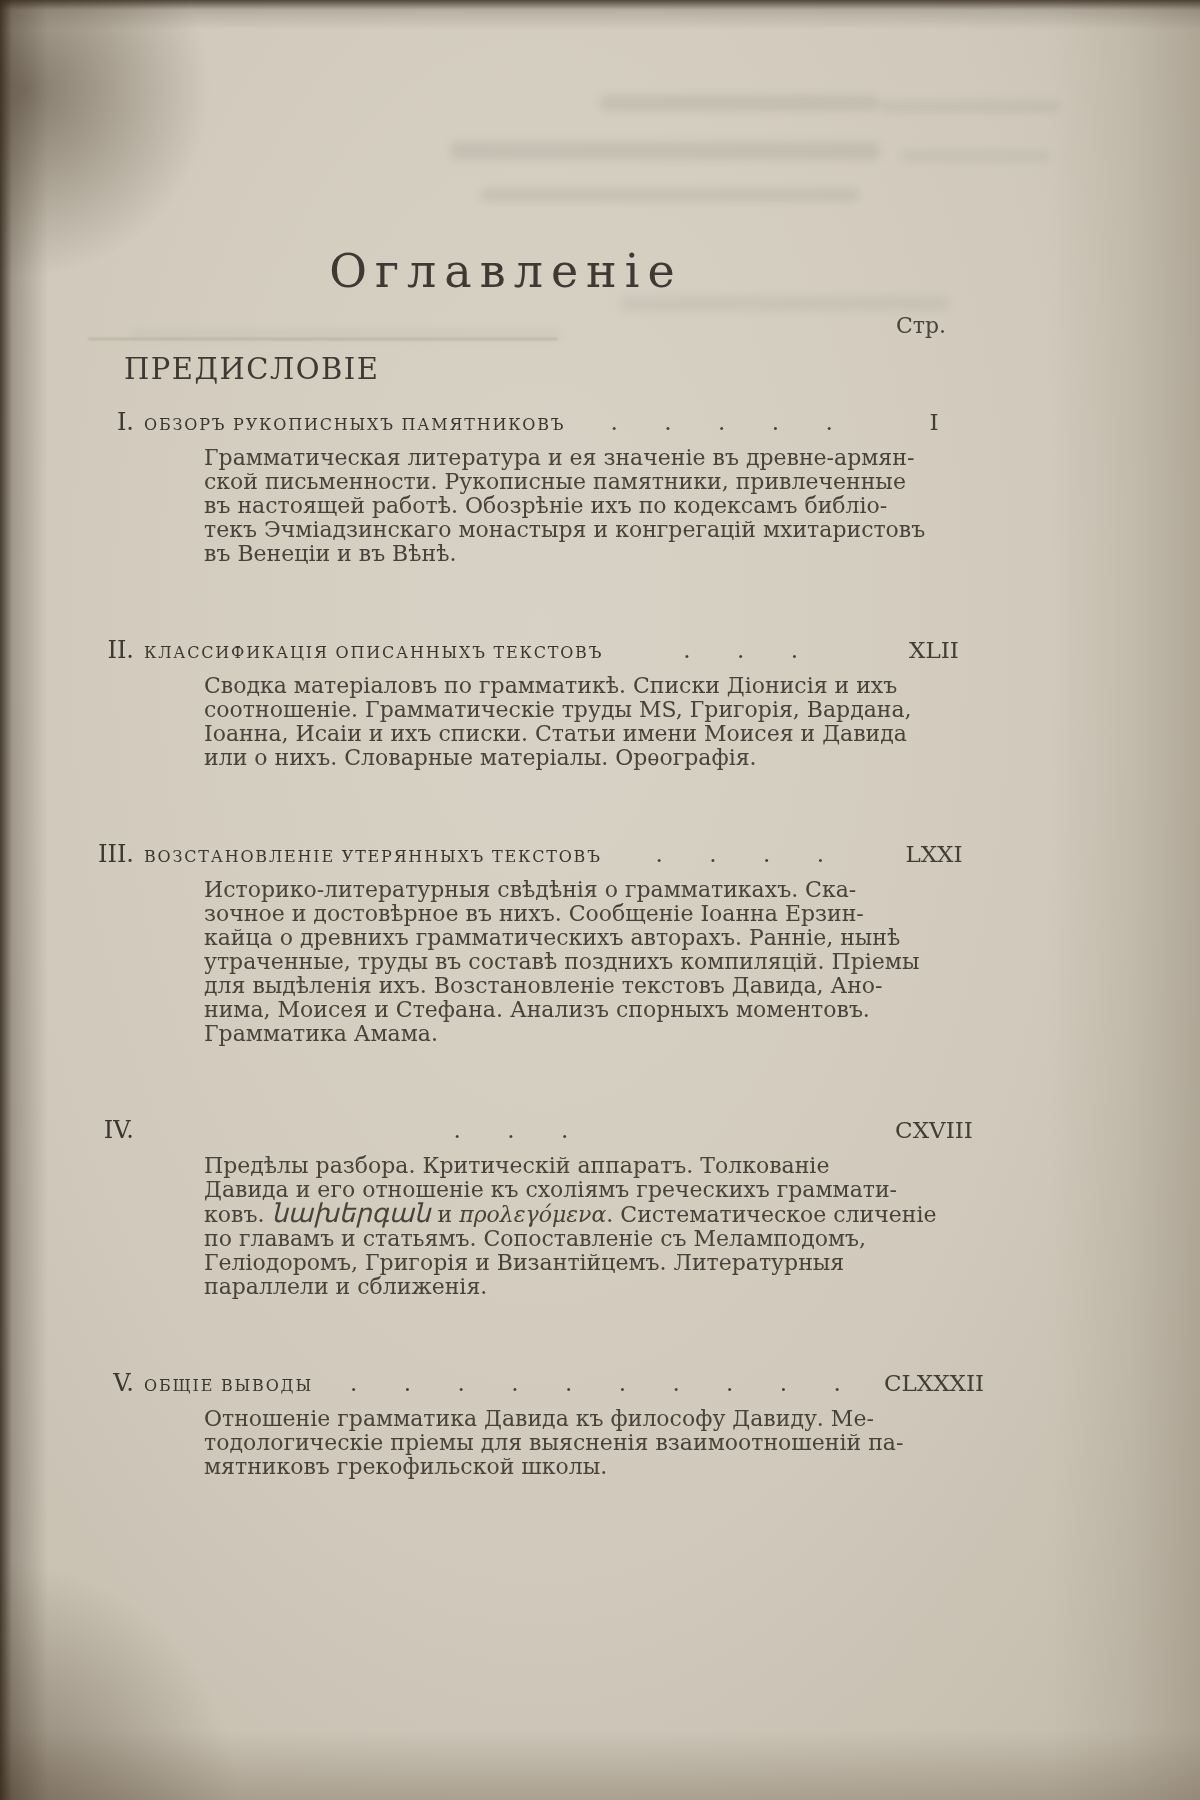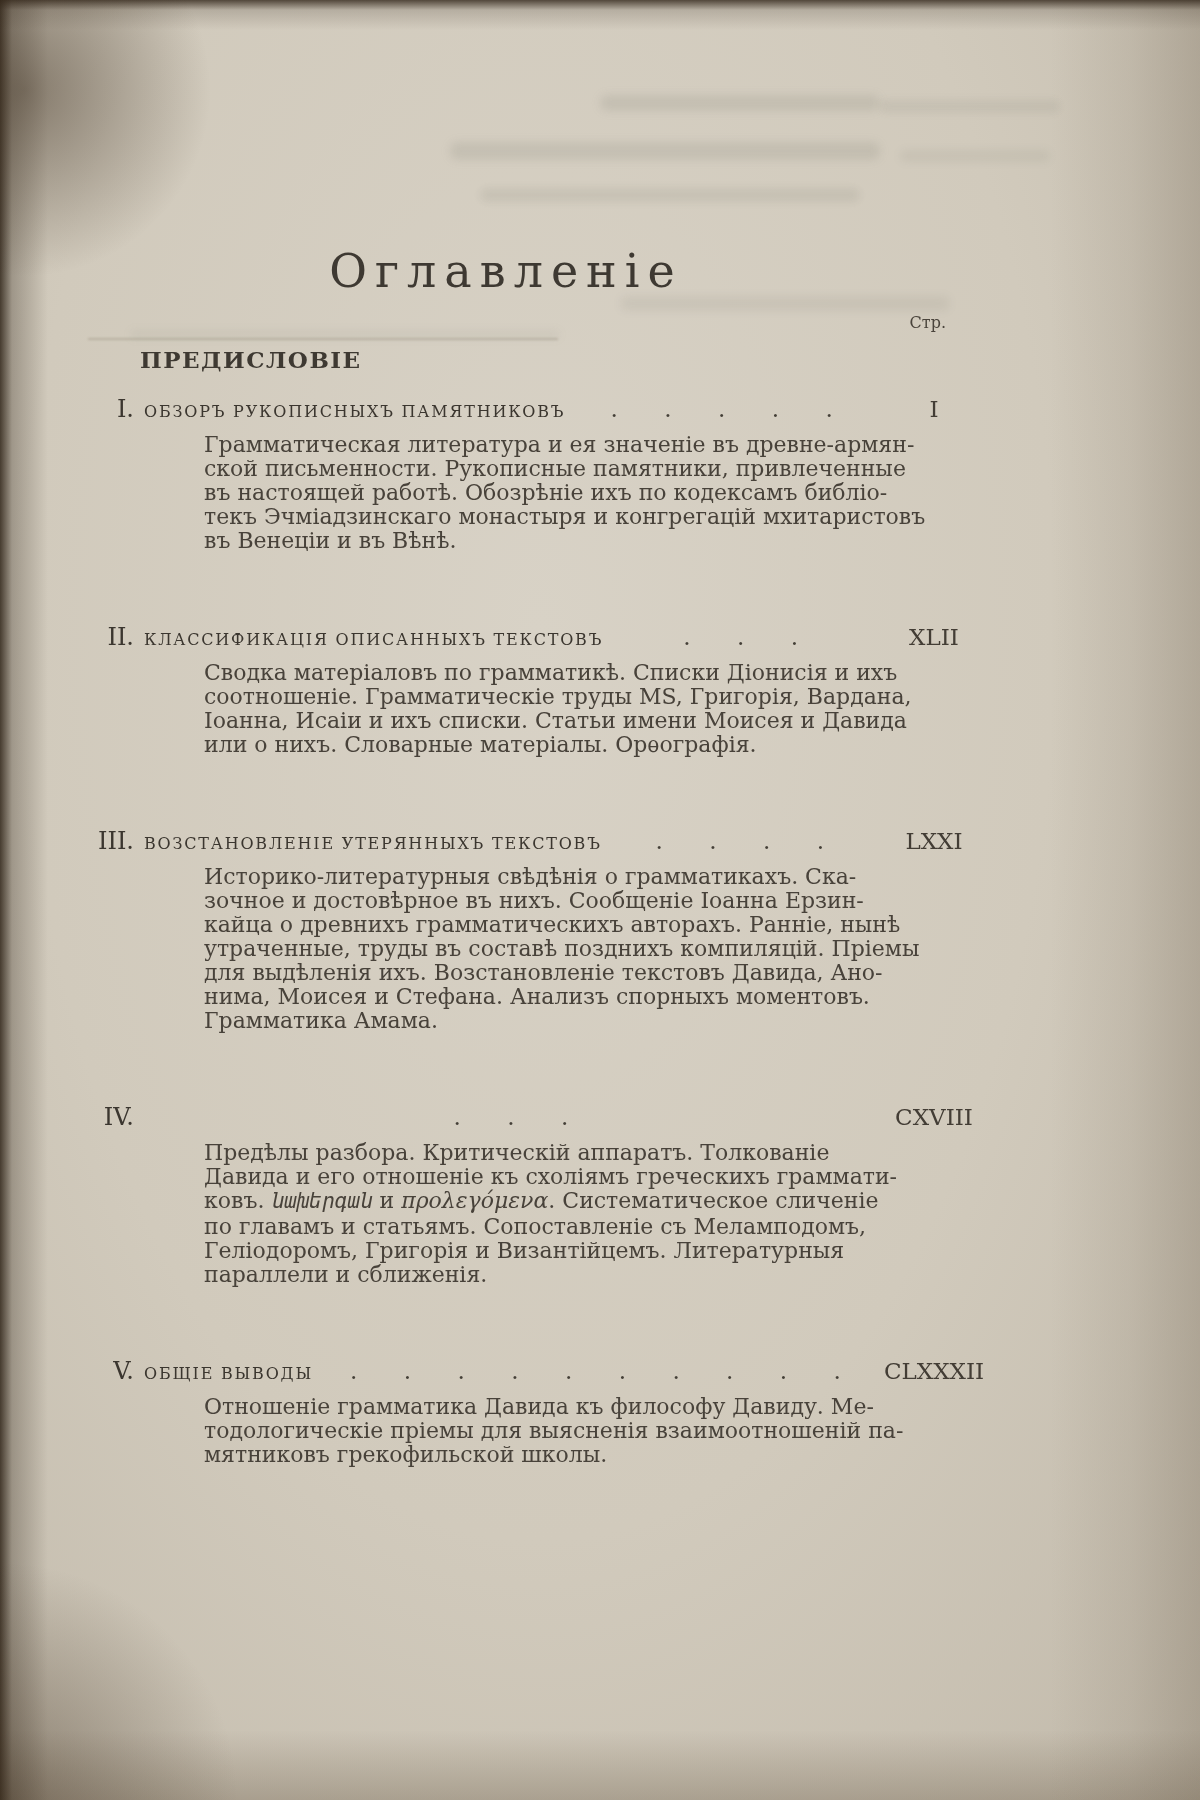--- a/index.html
+++ b/index.html
@@ -43,30 +43,29 @@
     transform: translateX(-34px);
     font-size: 46px;
     letter-spacing: 8px;
     color: #3e3932;
     line-height: 56px;
   }
   .page-col-header {
     margin-top: 14px;
     text-align: right;
     padding-right: 44px;
-    font-size: 16px;
+    font-size: 22px;
     color: #4a443c;
   }
   .preface {
     margin-top: 14px;
-    margin-left: 50px;
-    font-size: 23px;
+    margin-left: 34px;
+    font-size: 29px;
     letter-spacing: 1.5px;
     color: #3e3932;
-    font-weight: bold;
   }
   .entry-row {
     display: flex;
     align-items: baseline;
     margin-top: 70px;
     color: #3b362f;
   }
   .entry-row.first { margin-top: 22px; }
   .numeral {
     width: 44px;
@@ -99,23 +98,23 @@
   }
   .desc {
     margin: 10px 0 0 114px;
     width: 768px;
     font-size: 22px;
     line-height: 24px;
     white-space: pre-line;
     color: #48423a;
   }
   .armenian {
-    font-family: Liberation Mono, monospace;
+    font-family: Liberation Serif, serif;
     font-style: italic;
-    font-size: 21px;
+    font-size: 26px;
   }
   .greek {
     font-style: italic;
   }
 </style>
 </head>
 <body>
 
 <div class="page">
 

